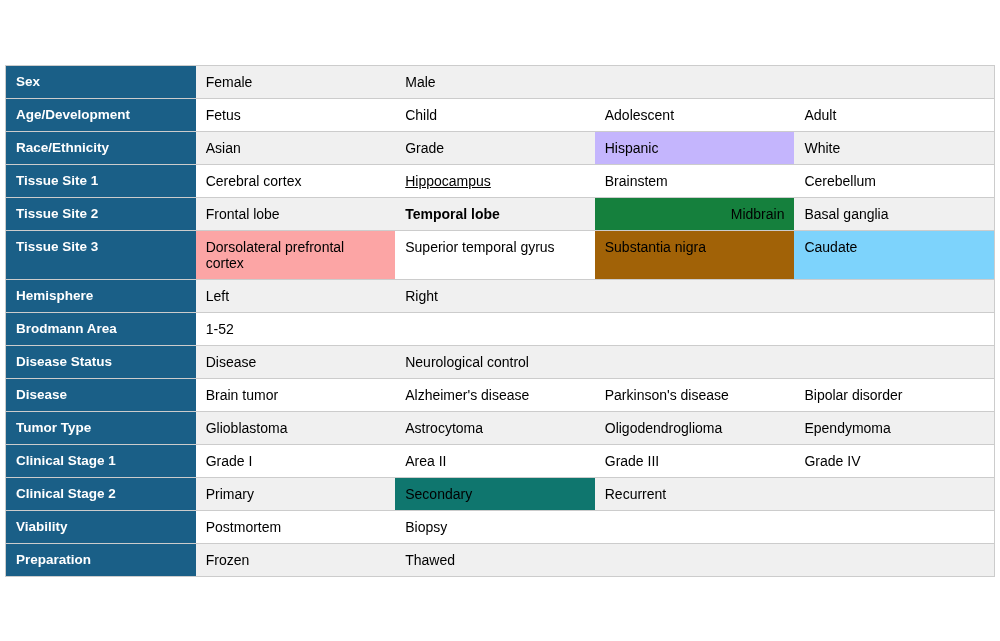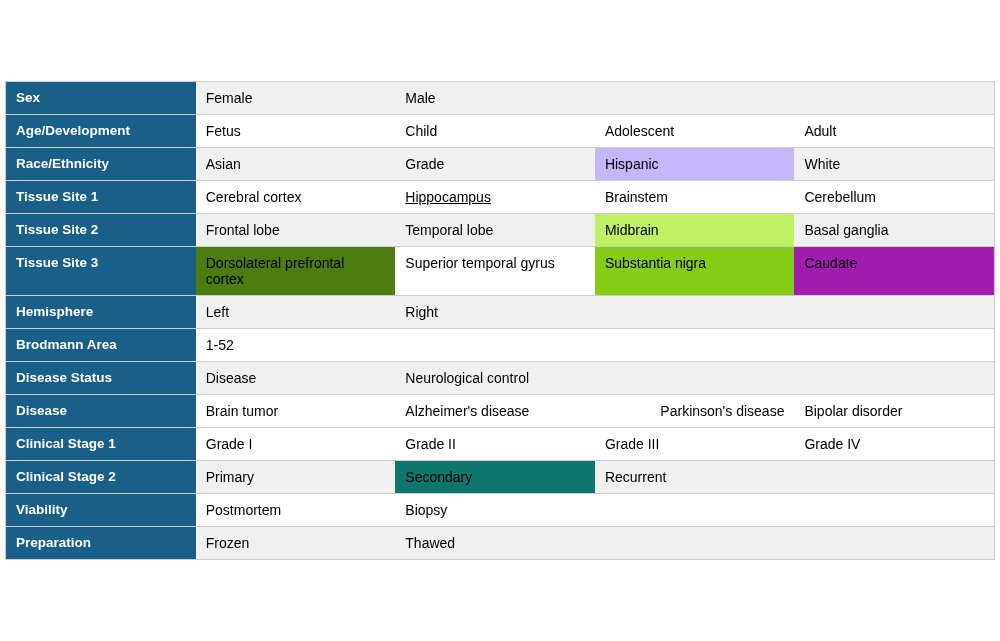--- a/index.html
+++ b/index.html
@@ -80,30 +80,30 @@
         <tr>
           <td class="label-col">Tissue Site 1</td>
           <td class="value-col" style="background-color: rgb(255, 255, 255);">Cerebral cortex</td>
           <td class="value-col" style="background-color: rgb(255, 255, 255); text-decoration: underline;">Hippocampus</td>
           <td class="value-col" style="background-color: rgb(255, 255, 255);">Brainstem</td>
           <td class="value-col" style="background-color: rgb(255, 255, 255);">Cerebellum</td>
         </tr>
         <tr>
           <td class="label-col">Tissue Site 2</td>
           <td class="value-col" style="background-color: rgb(240, 240, 240);">Frontal lobe</td>
-          <td class="value-col" style="background-color: rgb(240, 240, 240);">Temporal lobe</td>
-          <td class="value-col" style="background-color: #bef264;">Midbrain</td>
+          <td class="value-col" style="background-color: rgb(240, 240, 240); font-weight: bold;">Temporal lobe</td>
+          <td class="value-col" style="background-color: #15803d; text-align: right;">Midbrain</td>
           <td class="value-col" style="background-color: rgb(240, 240, 240);">Basal ganglia</td>
         </tr>
         <tr>
           <td class="label-col">Tissue Site 3</td>
-          <td class="value-col" style="background-color: #4d7c0f; margin-left: 20px;">Dorsolateral prefrontal cortex</td>
+          <td class="value-col" style="background-color: #fca5a5; margin-left: 20px;">Dorsolateral prefrontal cortex</td>
           <td class="value-col" style="background-color: rgb(255, 255, 255);">Superior temporal gyrus</td>
-          <td class="value-col" style="background-color: #84cc16;">Substantia nigra</td>
-          <td class="value-col" style="background-color: #a21caf;">Caudate</td>
+          <td class="value-col" style="background-color: #a16207;">Substantia nigra</td>
+          <td class="value-col" style="background-color: #7dd3fc;">Caudate</td>
         </tr>
         <tr>
           <td class="label-col">Hemisphere</td>
           <td class="value-col" style="background-color: rgb(240, 240, 240);">Left</td>
           <td class="value-col" style="background-color: rgb(240, 240, 240);">Right</td>
           <td class="value-col" style="background-color: rgb(240, 240, 240);"></td>
           <td class="value-col" style="background-color: rgb(240, 240, 240);"></td>
         </tr>
         <tr>
           <td class="label-col">Brodmann Area</td>
@@ -116,27 +116,34 @@
           <td class="label-col">Disease Status</td>
           <td class="value-col" style="background-color: rgb(240, 240, 240);">Disease</td>
           <td class="value-col" style="background-color: rgb(240, 240, 240);">Neurological control</td>
           <td class="value-col" style="background-color: rgb(240, 240, 240);"></td>
           <td class="value-col" style="background-color: rgb(240, 240, 240);"></td>
         </tr>
         <tr>
           <td class="label-col">Disease</td>
           <td class="value-col" style="background-color: rgb(255, 255, 255); margin-left: 28px;">Brain tumor</td>
           <td class="value-col" style="background-color: rgb(255, 255, 255);">Alzheimer's disease</td>
-          <td class="value-col" style="background-color: rgb(255, 255, 255); text-align: right;">Parkinson's disease</td>
+          <td class="value-col" style="background-color: rgb(255, 255, 255);">Parkinson's disease</td>
           <td class="value-col" style="background-color: rgb(255, 255, 255);">Bipolar disorder</td>
+        </tr>
+        <tr>
+          <td class="label-col">Tumor Type</td>
+          <td class="value-col" style="background-color: rgb(240, 240, 240);">Glioblastoma</td>
+          <td class="value-col" style="background-color: rgb(240, 240, 240);">Astrocytoma</td>
+          <td class="value-col" style="background-color: rgb(240, 240, 240);">Oligodendroglioma</td>
+          <td class="value-col" style="background-color: rgb(240, 240, 240);">Ependymoma</td>
         </tr>
         <tr>
           <td class="label-col">Clinical Stage 1</td>
           <td class="value-col" style="background-color: rgb(255, 255, 255);">Grade I</td>
-          <td class="value-col" style="background-color: rgb(255, 255, 255);">Grade II</td>
+          <td class="value-col" style="background-color: rgb(255, 255, 255);">Area II</td>
           <td class="value-col" style="background-color: rgb(255, 255, 255);">Grade III</td>
           <td class="value-col" style="background-color: rgb(255, 255, 255);">Grade IV</td>
         </tr>
         <tr>
           <td class="label-col">Clinical Stage 2</td>
           <td class="value-col" style="background-color: rgb(240, 240, 240); margin-top: 12px;">Primary</td>
           <td class="value-col" style="background-color: #0f766e;">Secondary</td>
           <td class="value-col" style="background-color: rgb(240, 240, 240);">Recurrent</td>
           <td class="value-col" style="background-color: rgb(240, 240, 240);"></td>
         </tr>

